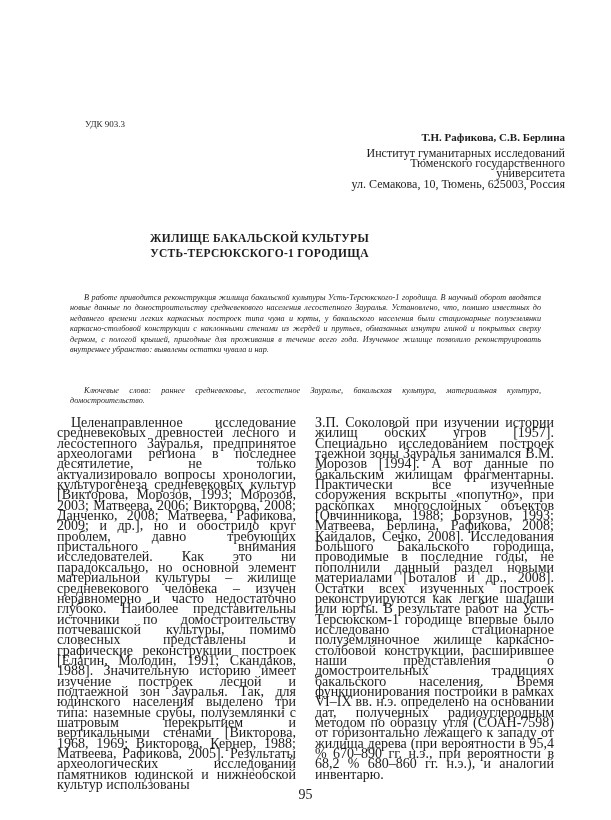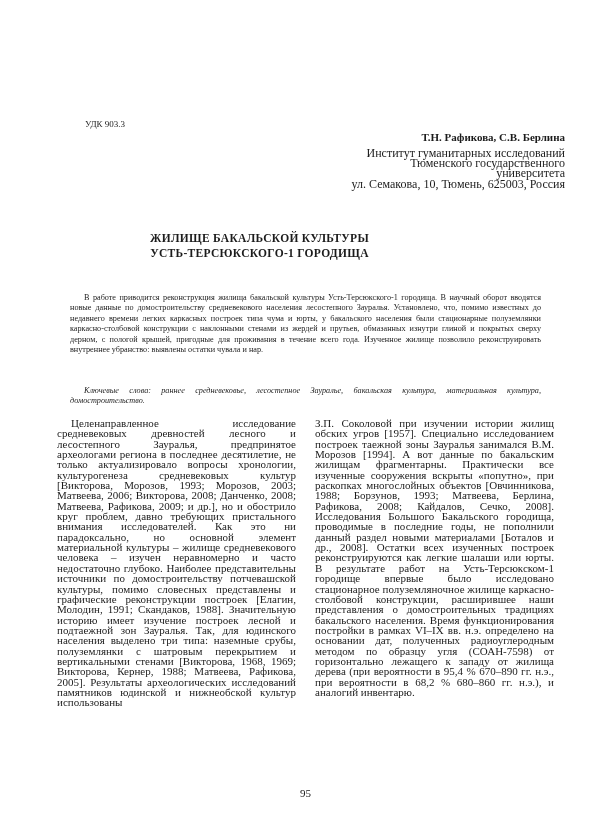--- a/index.html
+++ b/index.html
@@ -51,20 +51,21 @@
     text-align: center;
     font-size: 11.5px;
     font-weight: bold;
     line-height: 14.5px;
     letter-spacing: 0.3px;
   }
   .abstract {
     position: absolute;
     top: 293px; left: 70px;
     width: 471px;
+    font-style: italic;
     font-size: 8.2px;
     line-height: 10.4px;
     text-align: justify;
     text-indent: 14px;
     hyphens: auto;
   }
   .keywords {
     position: absolute;
     top: 386px; left: 70px;
     width: 471px;
@@ -77,21 +78,21 @@
   }
   .body-columns {
     position: absolute;
     top: 418px; left: 57px;
     width: 497px;
     display: flex;
     gap: 19px;
   }
   .body-column {
     width: 239px;
-    font-size: 11px;
+    font-size: 14px;
     line-height: 10.35px;
     text-align: justify;
     hyphens: auto;
   }
   .body-column.first p { text-indent: 14px; margin: 0; }
   .body-column p { margin: 0; }
   .footer {
     position: absolute;
     top: 763px; left: 57px;
     width: 497px;
@@ -105,21 +106,21 @@
   .footer-left { display: flex; gap: 18px; }
   .footer-copyright {
     margin-top: 2px;
     margin-left: 98px;
   }
   .page-number {
     position: absolute;
     top: 787px; left: 0;
     width: 611px;
     text-align: center;
-    font-size: 11px;
+    font-size: 14px;
   }
 </style>
 </head>
 <body>
 
 <div class="page">
 
 
   <div class="udk">УДК 903.3</div>
 

